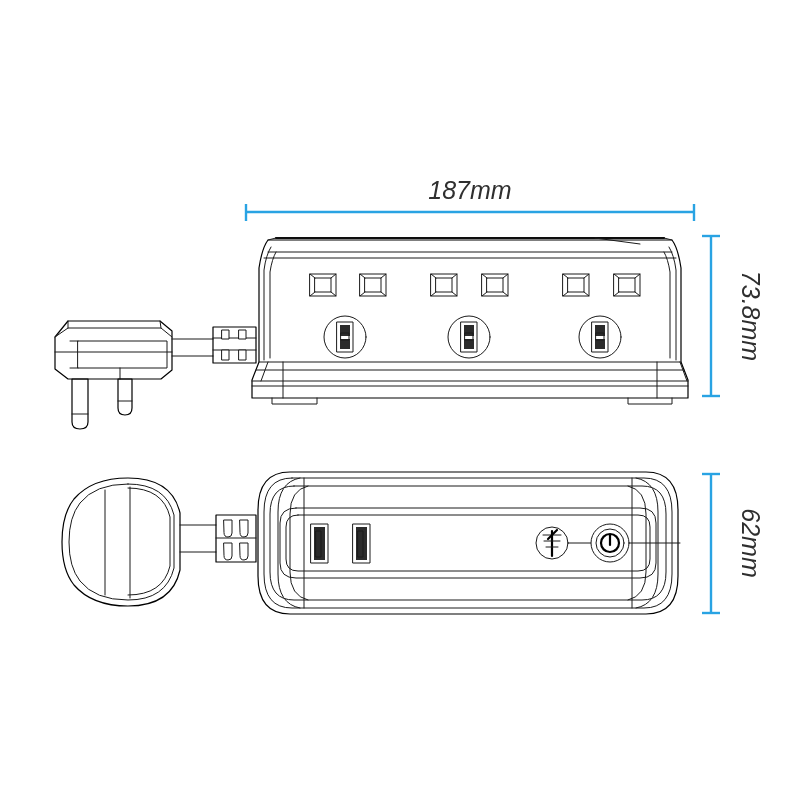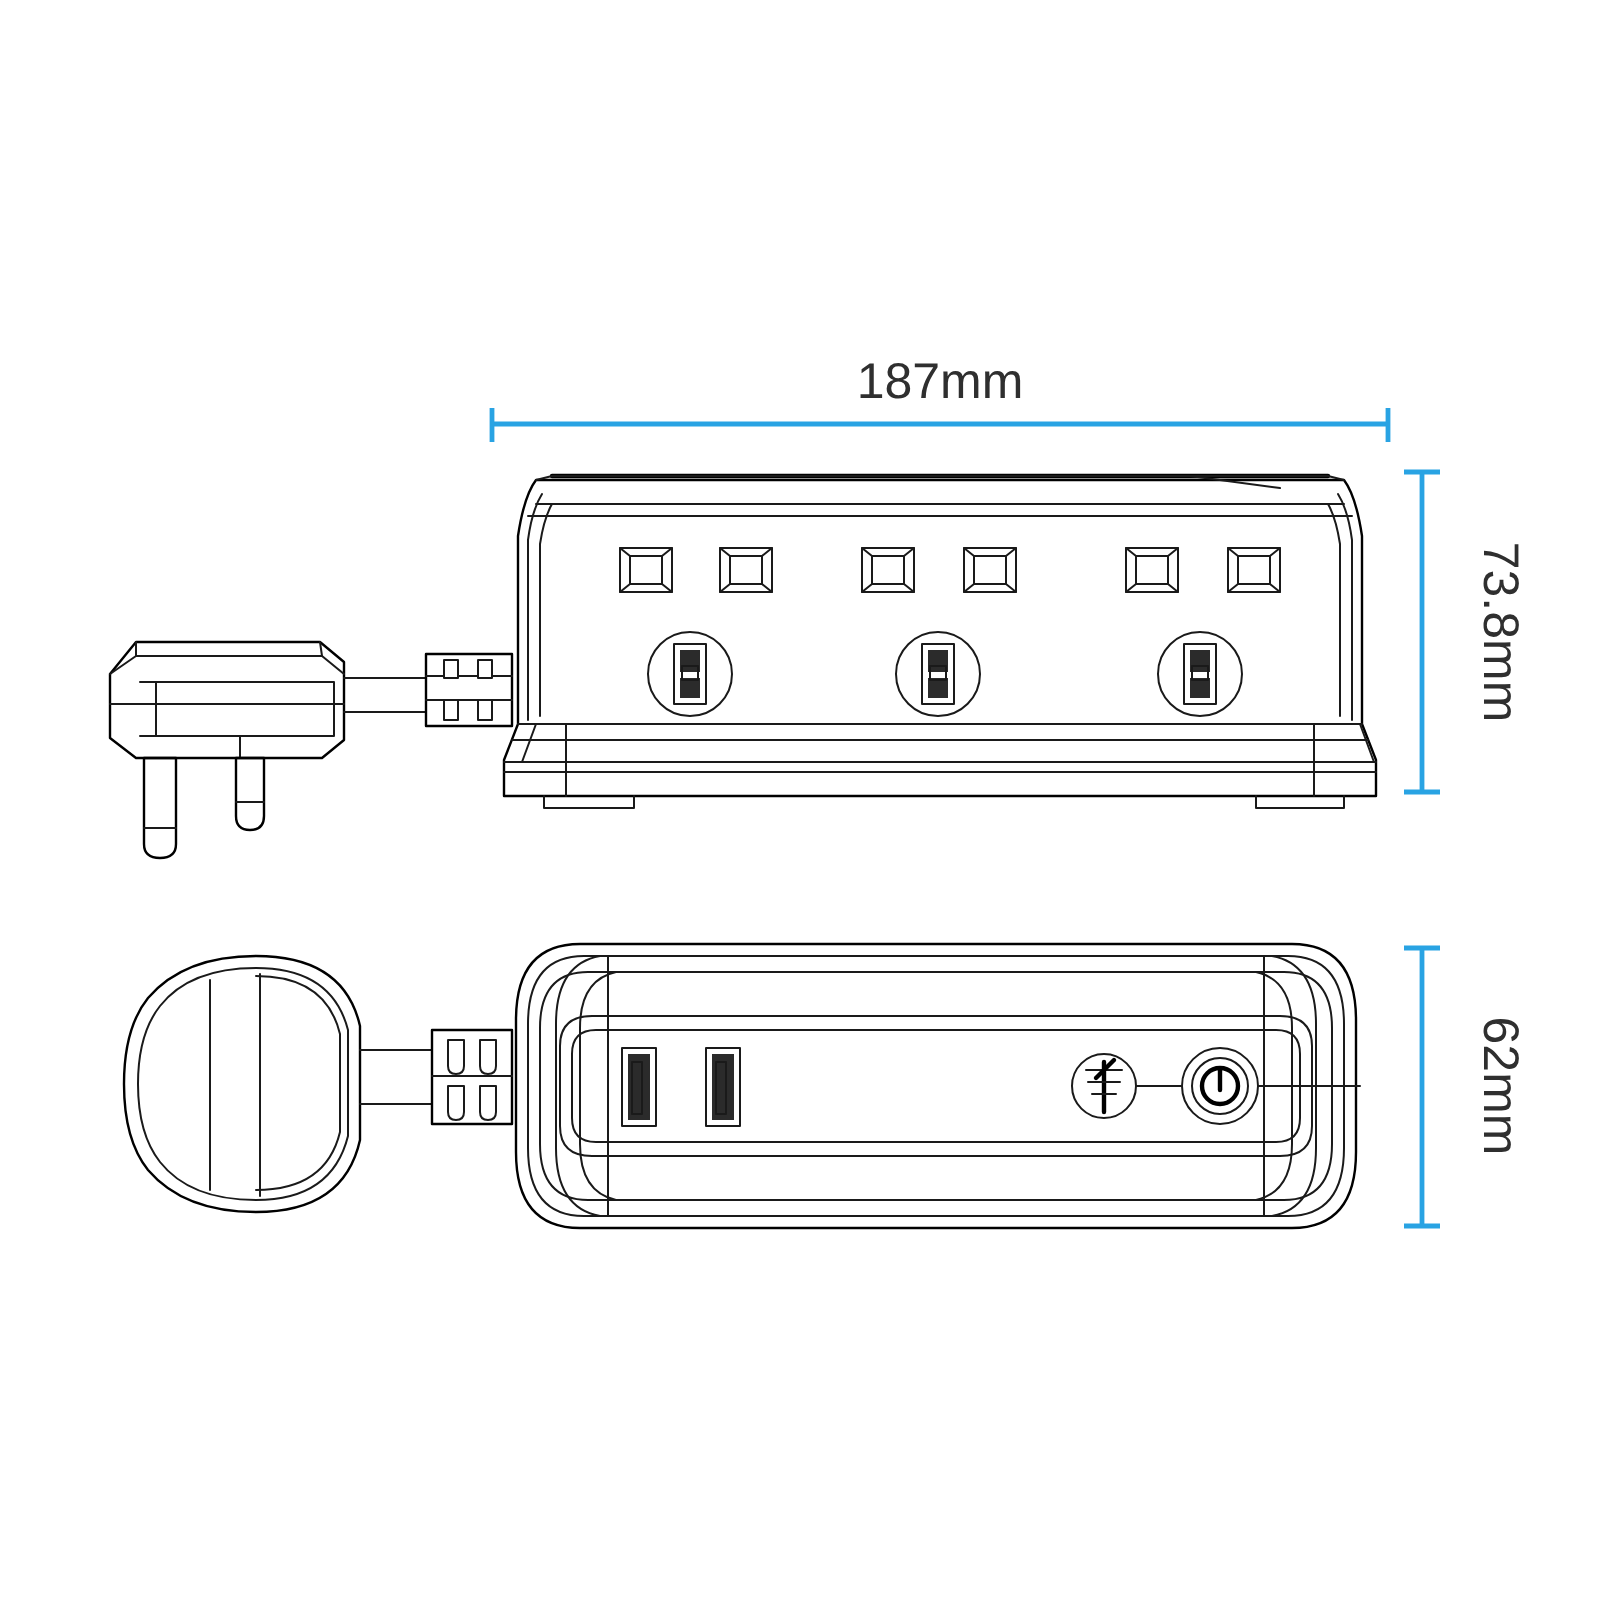--- a/index.html
+++ b/index.html
@@ -14,20 +14,21 @@
     font-family: "Liberation Sans", sans-serif;
     overflow: hidden;
     position: relative;
   }
   #drawing-root {
     position: absolute;
     left: 0;
     top: 0;
     width: 801px;
     height: 801px;
+    font-style: italic;
   }
   svg.sheet {
     display: block;
     width: 801px;
     height: 801px;
   }
   .dim-label {
     font-family: "Liberation Sans", sans-serif;
     font-size: 25px;
     fill: #2f2f2f;

